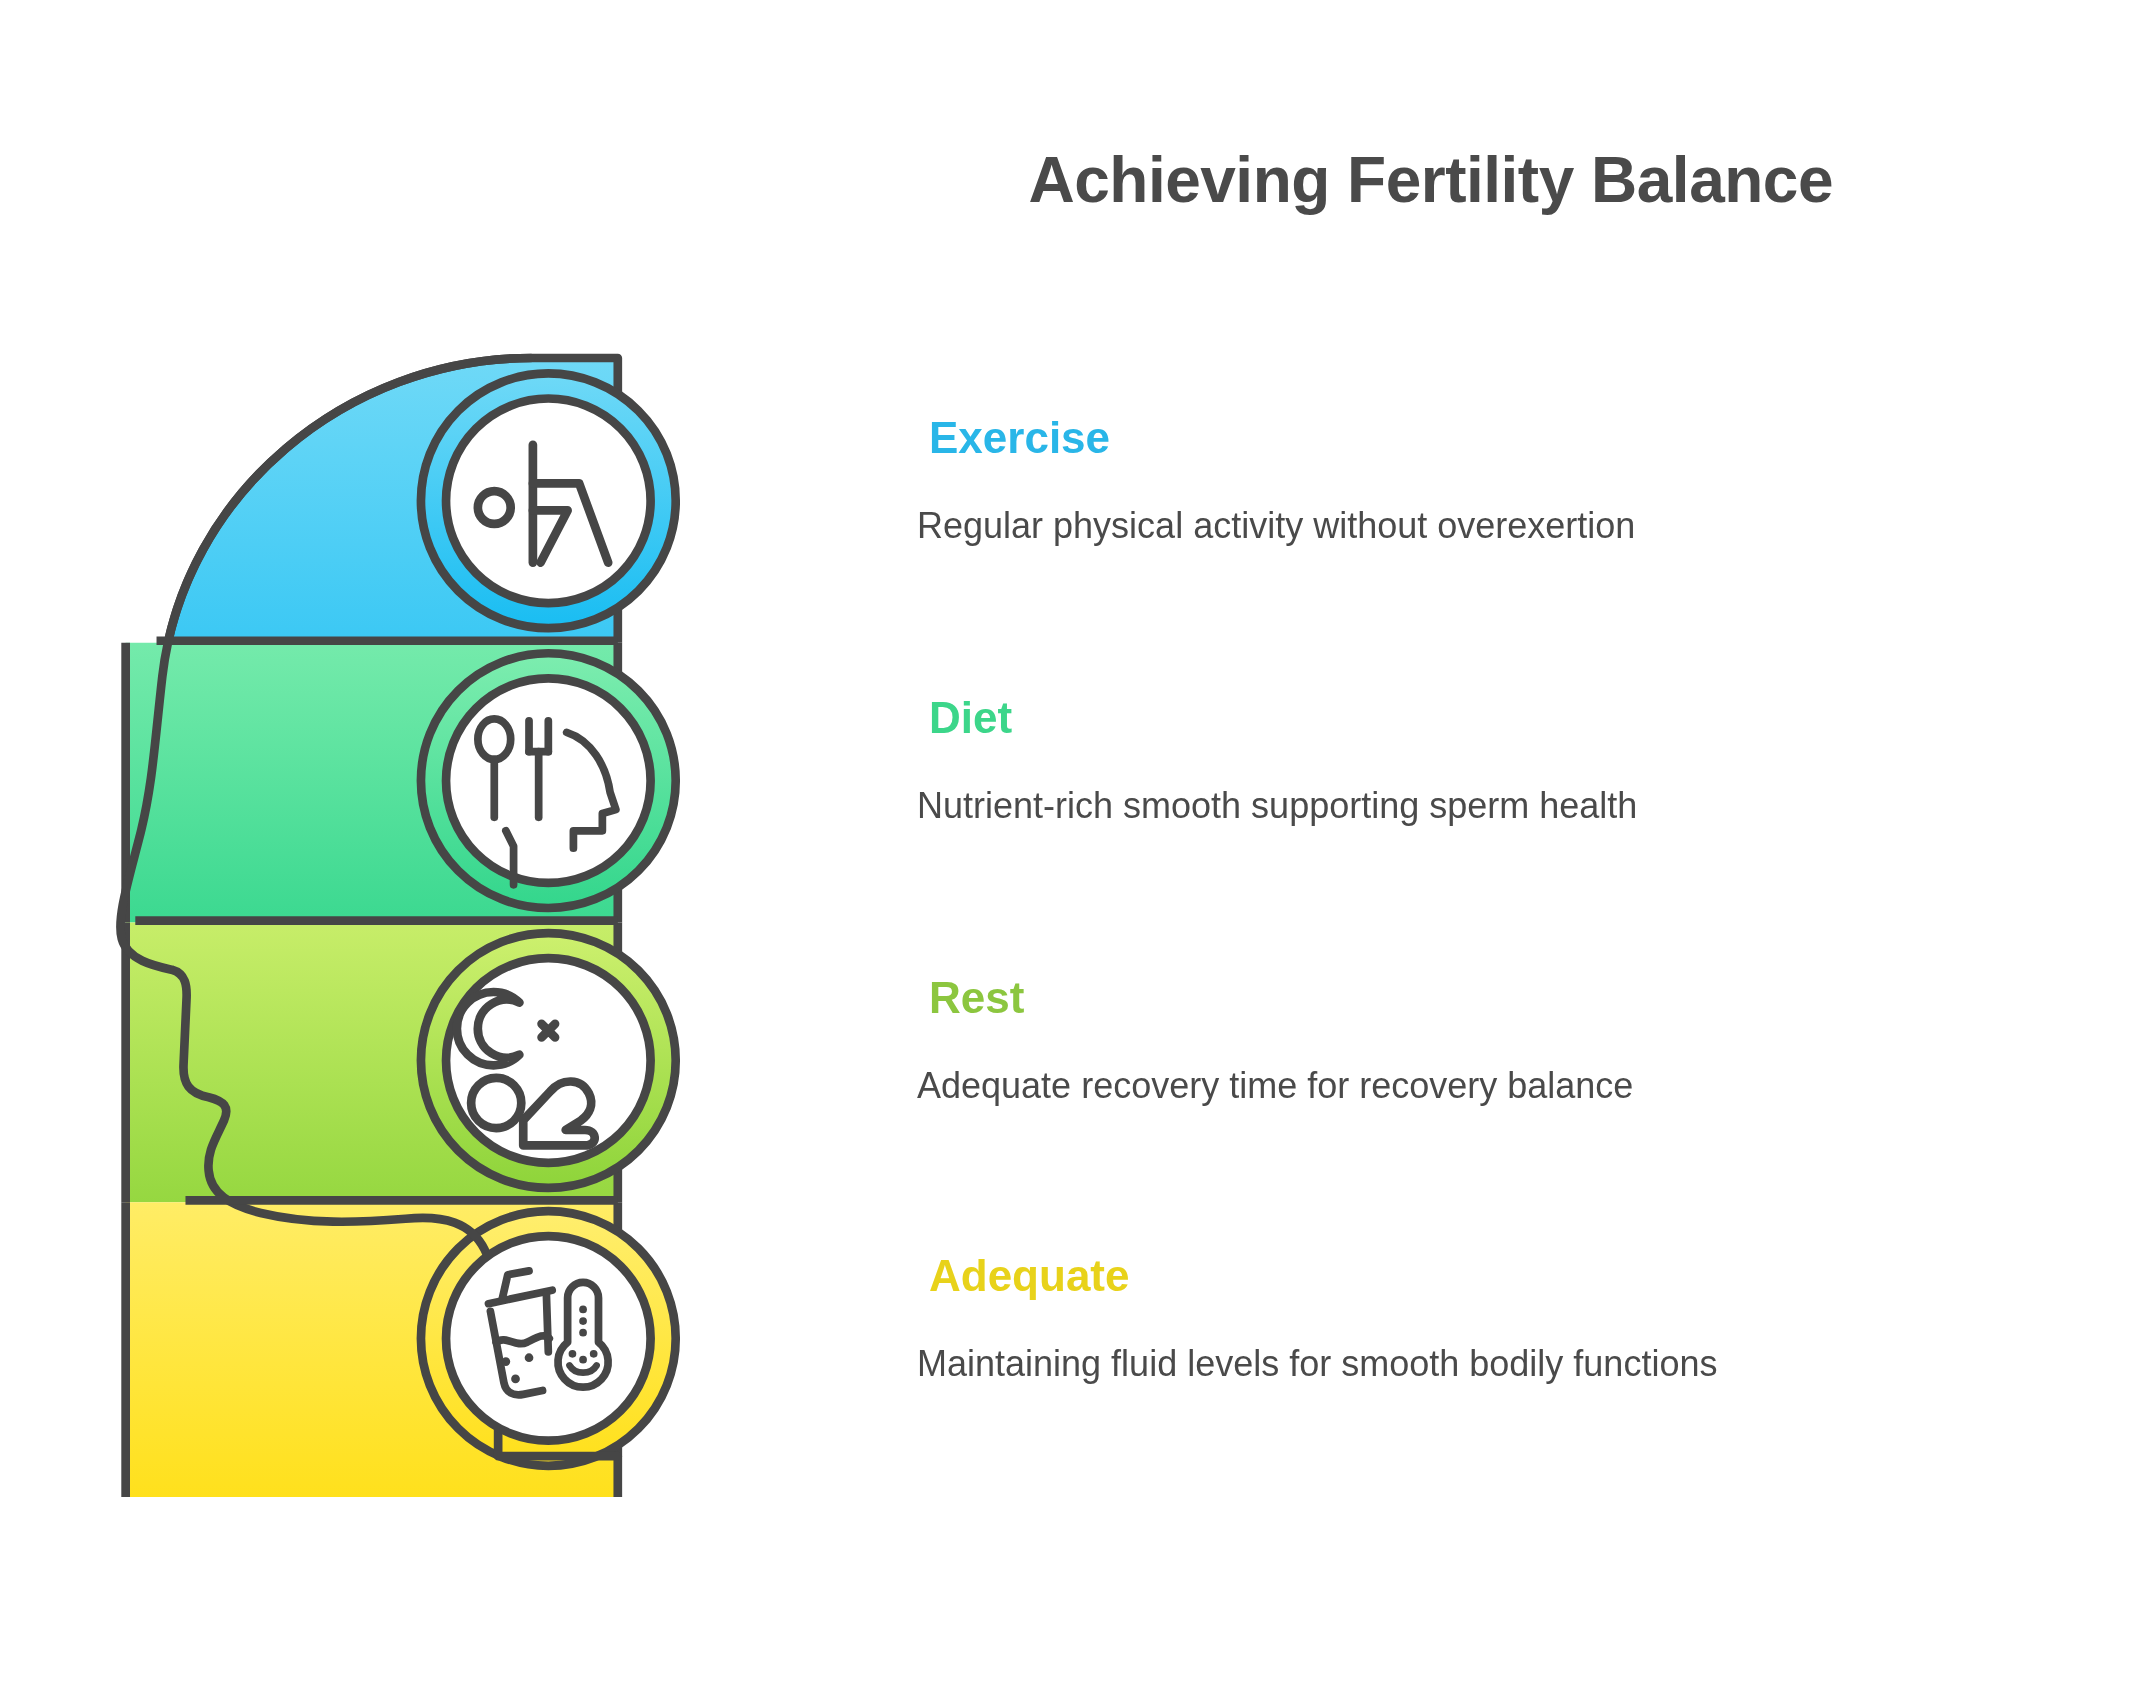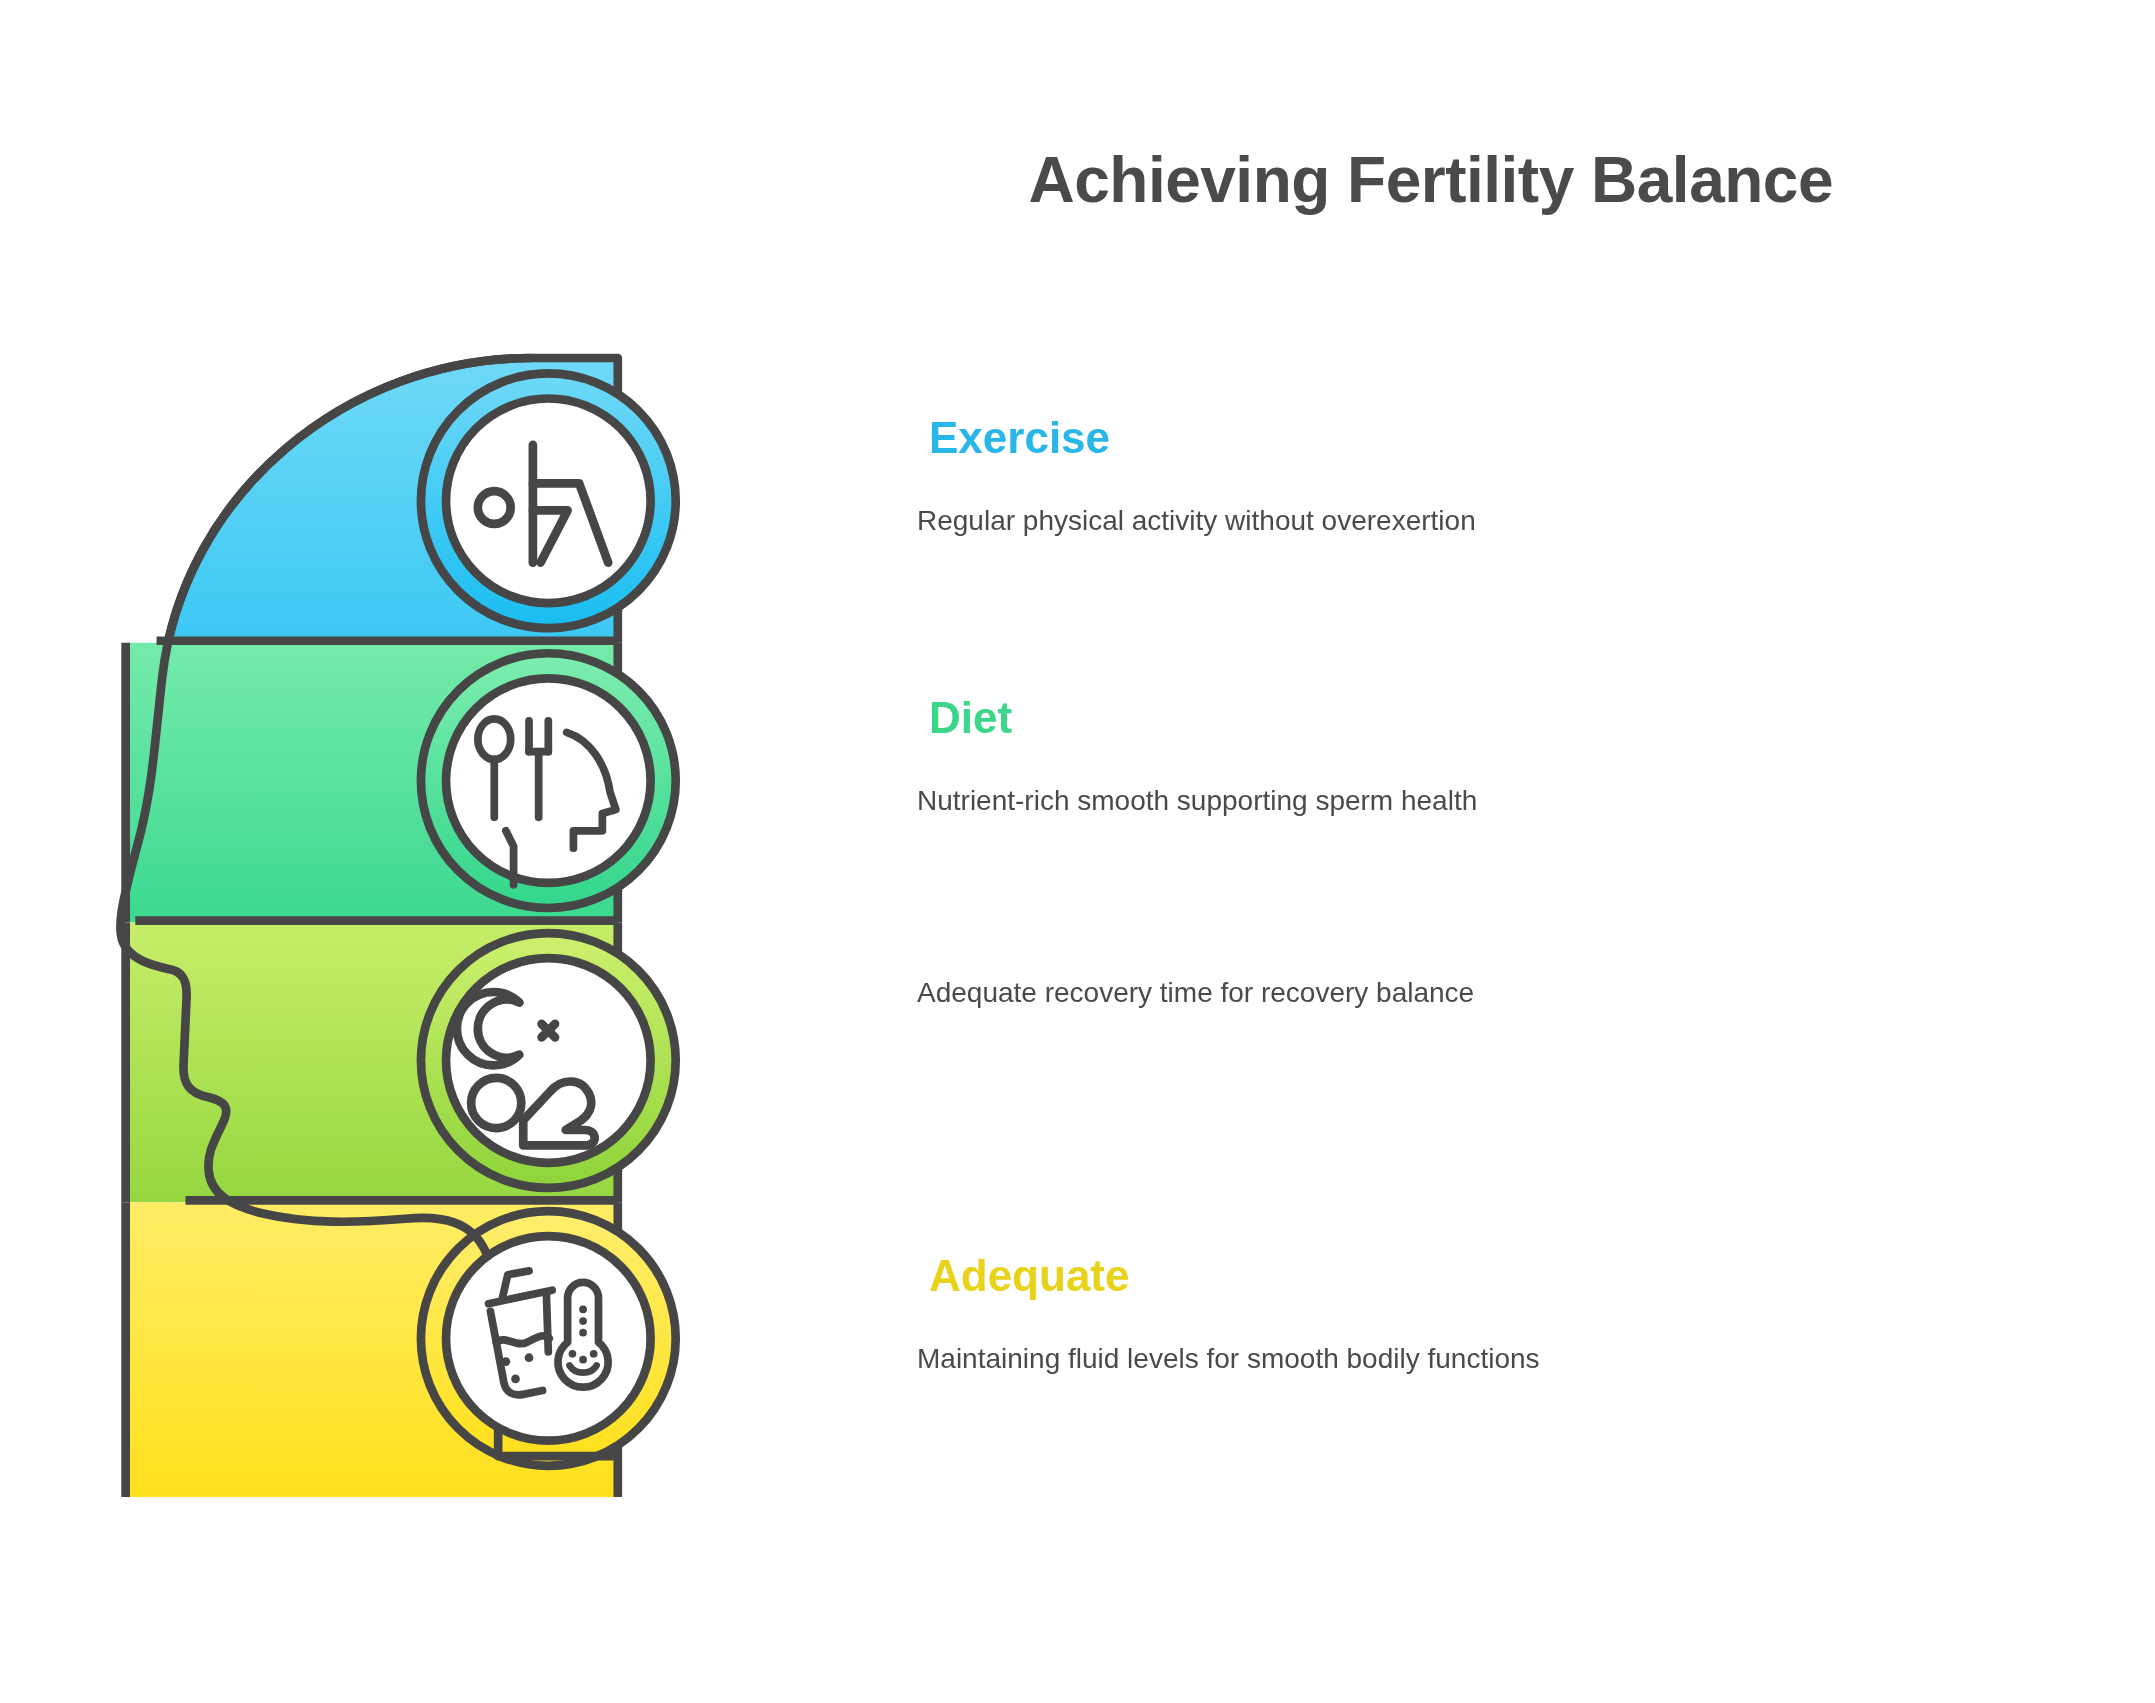--- a/index.html
+++ b/index.html
@@ -62,21 +62,21 @@
   .entry-3 { top: 867px; }
 
   .entry-title {
     font-size: 44px;
     font-weight: bold;
     line-height: 1.05;
     margin: 0 0 42px 12px;
     white-space: nowrap;
   }
   .entry-desc {
-    font-size: 28px;
+    font-size: 36px;
     color: #4a4a4a;
     line-height: 1.3;
     margin: 0;
     white-space: nowrap;
   }
 </style>
 </head>
 <body>
 
 <div class="canvas">
@@ -264,20 +264,21 @@
       <div class="entry-title" style="color: rgb(41, 182, 232);">Exercise</div>
       <div class="entry-desc">Regular physical activity without overexertion</div>
     </div>
 
     <div class="entry entry-1">
       <div class="entry-title" style="color: rgb(60, 214, 138);">Diet</div>
       <div class="entry-desc">Nutrient-rich smooth supporting sperm health</div>
     </div>
 
     <div class="entry entry-2">
+      <div class="entry-title" style="color: rgb(140, 198, 63);">Rest</div>
       <div class="entry-desc">Adequate recovery time for recovery balance</div>
     </div>
 
     <div class="entry entry-3">
       <div class="entry-title" style="color: rgb(232, 210, 26);">Adequate</div>
       <div class="entry-desc">Maintaining fluid levels for smooth bodily functions</div>
     </div>
 
   </div>
 </div>

